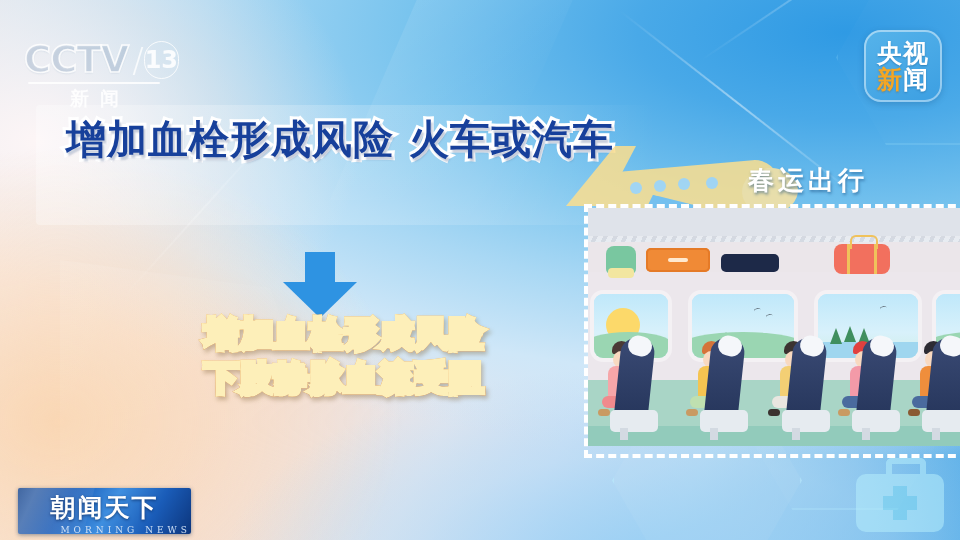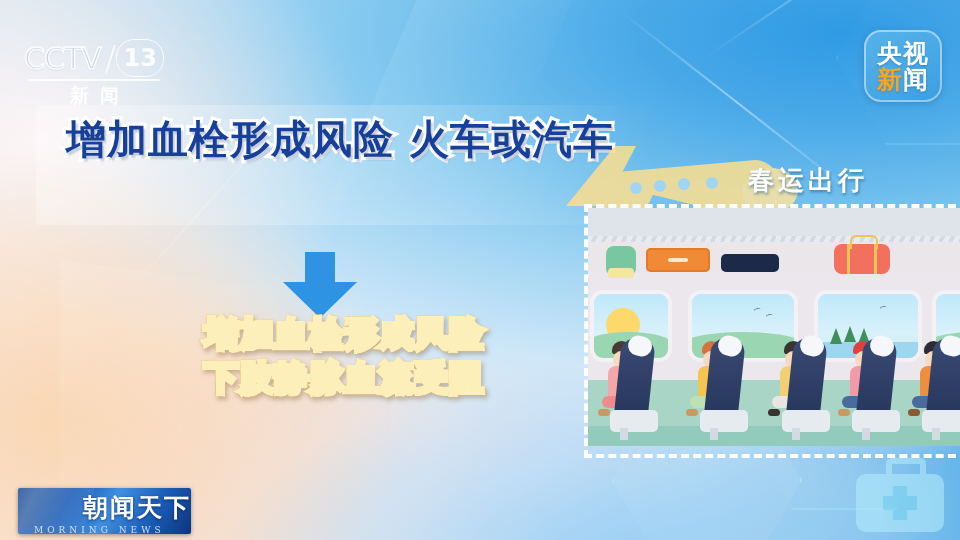--- a/index.html
+++ b/index.html
@@ -28,21 +28,21 @@
     height:2px;transform-origin:left center;filter:blur(.6px);}
   .hex{position:absolute;width:190px;height:165px;
     clip-path:polygon(25% 0%,75% 0%,100% 50%,75% 100%,25% 100%,0% 50%);
     background:rgba(255,255,255,.05);
     box-shadow:inset 0 0 0 2px rgba(186,240,255,.45);}
   .facet{position:absolute;background:linear-gradient(140deg,rgba(255,255,255,.30),rgba(255,255,255,0) 70%);}
 
   
   .cctv{position:absolute;left:24px;top:38px;width:152px;height:64px;opacity:.92;}
   .cctv .row1{display:flex;align-items:center;gap:2px;}
-  .cctv .wordmark{font-family:"DejaVu Sans","Liberation Sans",sans-serif;font-weight:400;font-size:30px;letter-spacing:-1px;
+  .cctv .wordmark{font-family:"DejaVu Sans","Liberation Sans",sans-serif;font-weight:700;font-size:37px;letter-spacing:-1px;
     color:rgba(255,255,255,.0);-webkit-text-stroke:1.6px rgba(255,255,255,.92);text-shadow:0 1px 2px rgba(120,150,180,.35);}
   .cctv .slash{font-size:34px;font-weight:300;color:rgba(255,255,255,.85);margin:0 -2px 0 2px;}
   .cctv .num{position:relative;display:inline-flex;align-items:center;justify-content:center;
     width:46px;height:36px;border-radius:18px;border:1.8px solid rgba(255,255,255,.9);
     font-size:24px;font-weight:700;color:rgba(255,255,255,.95);}
   .cctv .underline{height:2px;background:rgba(255,255,255,.9);width:132px;margin:1px 0 2px 4px;border-radius:2px;}
   .cctv .cn{font-size:19px;letter-spacing:11px;color:rgba(255,255,255,.95);text-align:center;width:140px;margin-left:6px;
     font-family:"DejaVu Sans","Liberation Sans",sans-serif;font-weight:700;}
 
   
@@ -160,23 +160,23 @@
   .medkit .handle{position:absolute;left:30px;top:0;width:28px;height:18px;border:6px solid #b6eefc;border-bottom:none;border-radius:6px 6px 0 0;}
   .medkit .cv{position:absolute;left:37px;bottom:12px;width:14px;height:34px;background:#7fd9f2;}
   .medkit .ch{position:absolute;left:27px;bottom:22px;width:34px;height:14px;background:#7fd9f2;}
 
   
   .program{position:absolute;left:18px;bottom:6px;width:173px;height:46px;border-radius:2px;
     background:linear-gradient(120deg,#0b3b86 0%,#1658b5 28%,#3f8fe0 52%,#1a5cb8 76%,#0c357c 100%);
     box-shadow:0 1px 4px rgba(10,40,80,.45);overflow:hidden;}
   .program:before{content:"";position:absolute;left:-30%;top:-40%;width:70%;height:180%;
     background:linear-gradient(100deg,rgba(255,255,255,0),rgba(255,255,255,.30),rgba(255,255,255,0));transform:rotate(14deg);}
-  .program .cn{position:relative;text-align:right;color:#fff;font-weight:700;font-size:25px;letter-spacing:2px;margin-top:3px;
+  .program .cn{position:relative;text-align:center;color:#fff;font-weight:700;font-size:25px;letter-spacing:2px;margin-top:3px;
     text-shadow:0 1px 3px rgba(0,20,60,.6);}
-  .program .en{position:relative;text-align:left;color:#cfe0f5;font-size:9px;letter-spacing:4px;margin-top:1px;
+  .program .en{position:relative;text-align:right;color:#cfe0f5;font-size:9px;letter-spacing:4px;margin-top:1px;
     font-family:"DejaVu Serif","Liberation Serif",serif;padding-left:16px;}
 </style>
 </head>
 <body>
 
 <div id="stage">
 
   <div class="bg-base"></div>
   <div class="bg-warm"></div>
   <div class="bg-blue-bottom"></div>

